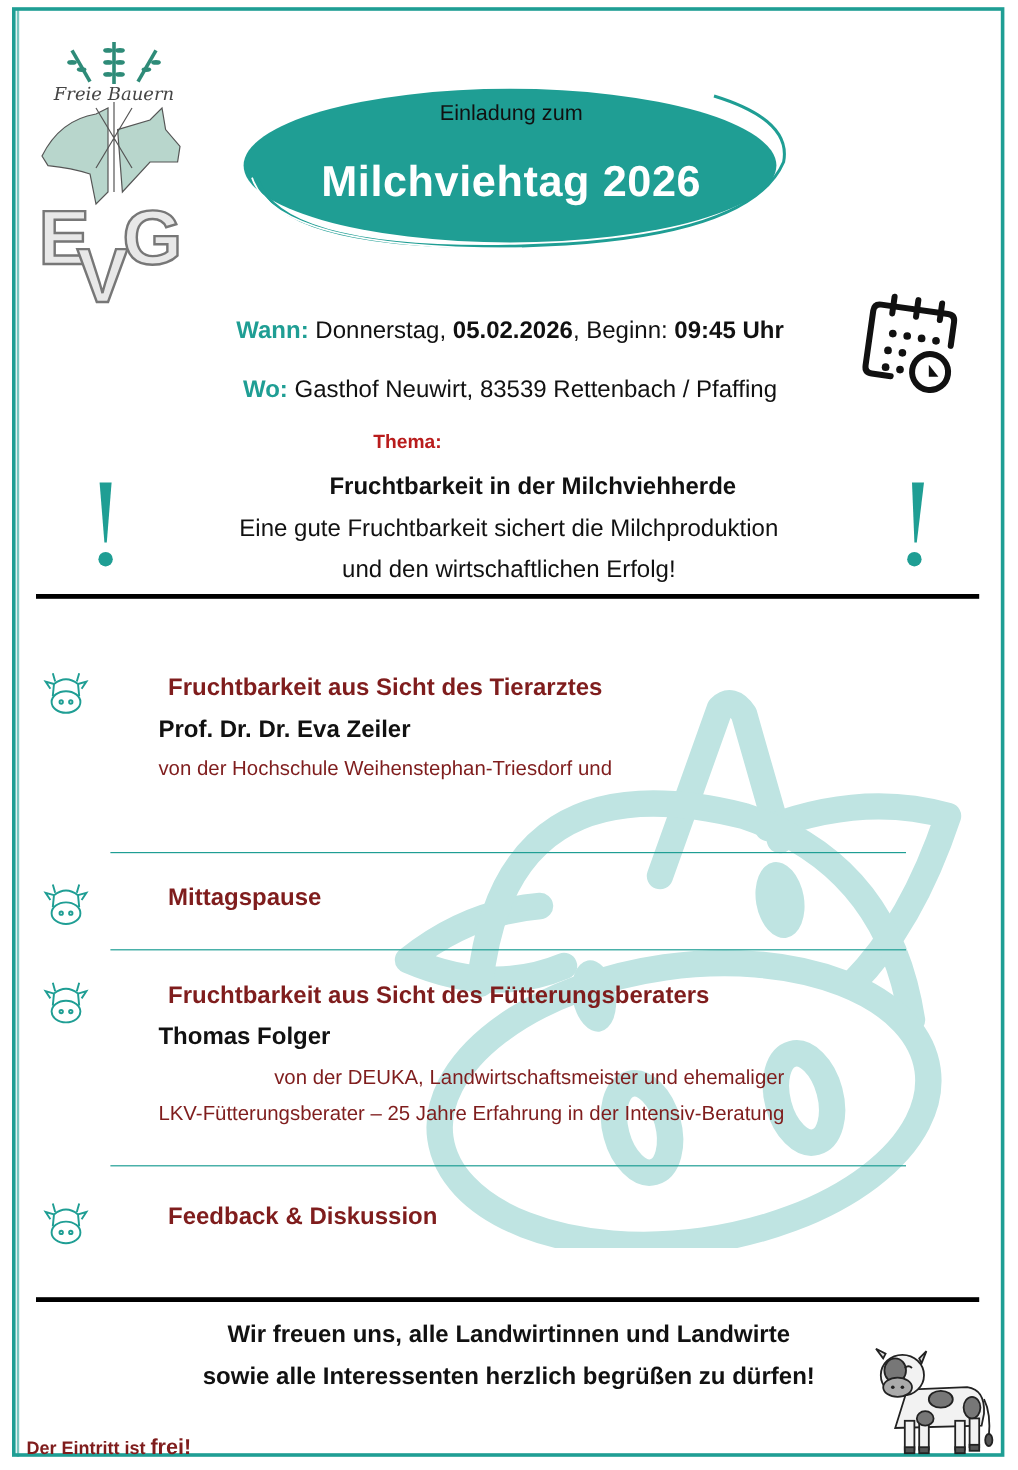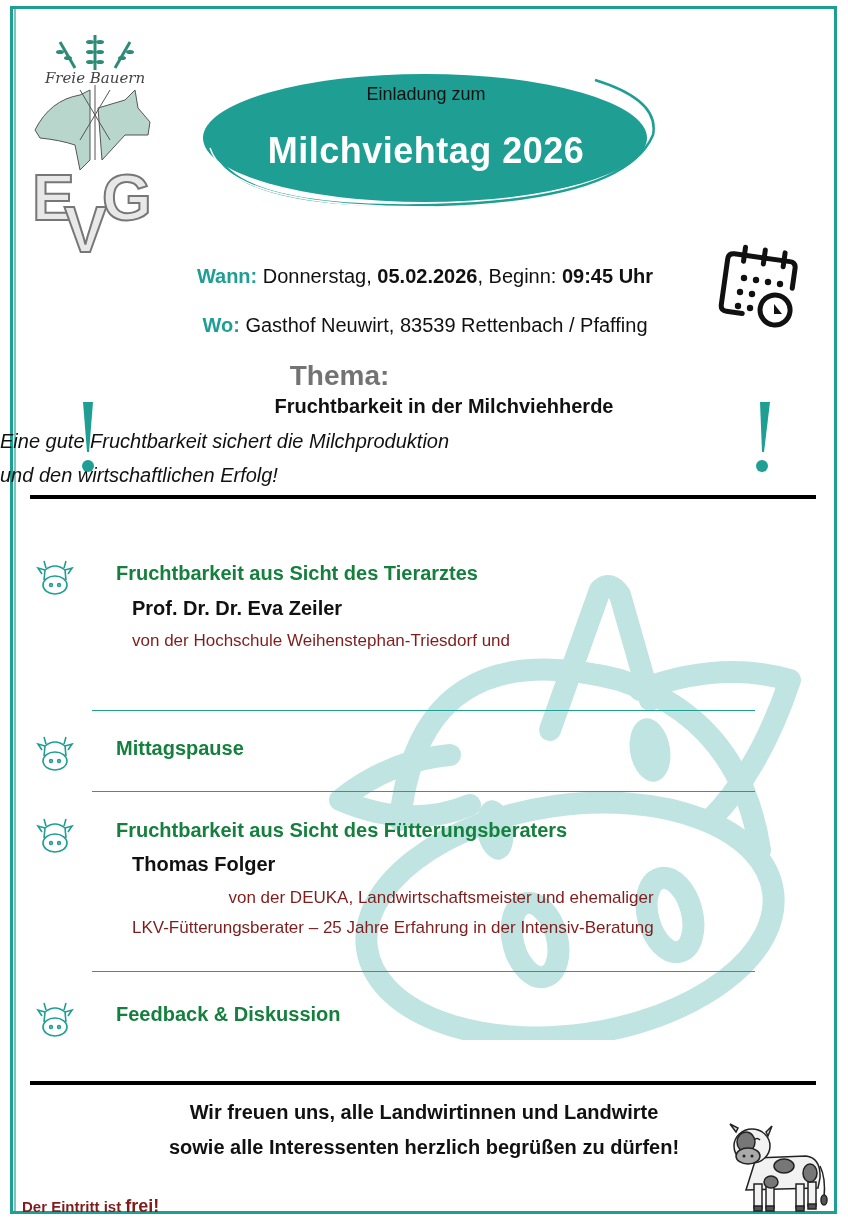--- a/index.html
+++ b/index.html
@@ -7,29 +7,29 @@
   .frame { position: absolute; left: 10px; top: 6px; width: 827px; height: 1208px; border: 3px solid #1f9e94; box-sizing: border-box; }
   .frame-inner { position: absolute; left: 14px; top: 8px; width: 2px; height: 1206px; background: #1f9e94; opacity: .6; }
   .logo { position: absolute; left: 30px; top: 30px; width: 130px; height: 230px; }
   .title-oval { position: absolute; left: 195px; top: 60px; width: 462px; height: 150px; }
   .title-small { position: absolute; left: 195px; top: 84px; width: 462px; text-align: center; font-size: 18px; font-weight: normal; color: #111; }
   .title-big { position: absolute; left: 195px; top: 130px; width: 462px; text-align: center; font-size: 36px; font-weight: bold; color: #fff; letter-spacing: .5px; }
   .info-line { position: absolute; left: 140px; width: 570px; text-align: center; font-size: 20px; }
   .teal { color: #1f9e94; font-weight: bold; }
   .b { font-weight: bold; }
   .cal-icon { position: absolute; left: 716px; top: 244px; width: 92px; height: 88px; }
-  .thema-label { position: absolute; left: 0; width: 679px; top: 360px; text-align: center; font-size: 28px; font-weight: bold; color: #737373; }
+  .thema-label { position: absolute; left: 0; width: 679px; top: 360px; text-align: center; font-size: 16px; font-weight: bold; color: #b91c1c; }
   .thema-title { position: absolute; left: 0; width: 848px; top: 395px; text-align: center; font-size: 20px; font-weight: bold; padding-left: 20px; }
-  .thema-sub { position: absolute; left: 0; width: 848px; text-align: left; font-size: 20px; font-style: italic; }
+  .thema-sub { position: absolute; left: 0; width: 848px; text-align: center; font-size: 20px; }
   .excl { position: absolute; width: 20px; height: 80px; }
   .hr-black { position: absolute; left: 30px; width: 786px; height: 4px; background: #000; }
   .hr-teal { position: absolute; left: 92px; width: 663px; height: 1px; background: #1f9e94; }
   .bg-cow { position: absolute; left: 320px; top: 570px; width: 490px; height: 470px; }
   .agenda-icon { position: absolute; left: 36px; width: 38px; height: 38px; }
-  .agenda-title { position: absolute; left: 116px; font-size: 20px; font-weight: bold; color: #15803d; text-align: right; }
+  .agenda-title { position: absolute; left: 140px; font-size: 20px; font-weight: bold; color: #7f1d1d; text-align: right; }
   .agenda-name { position: absolute; left: 132px; font-size: 20px; font-weight: bold; color: #111; }
   .agenda-desc { position: absolute; left: 132px; font-size: 17px; color: #7f1d1d; line-height: 30px; text-align: right; }
   .closing { position: absolute; left: 0; width: 848px; text-align: center; font-size: 20px; font-weight: bold; }
   .free { position: absolute; left: 22px; top: 1196px; font-size: 15px; font-weight: bold; color: #7f1d1d; }
   .free .big { font-size: 18px; }
   .cow-cartoon { position: absolute; left: 726px; top: 1118px; width: 104px; height: 96px; }
 </style>
 </head>
 <body>
 

